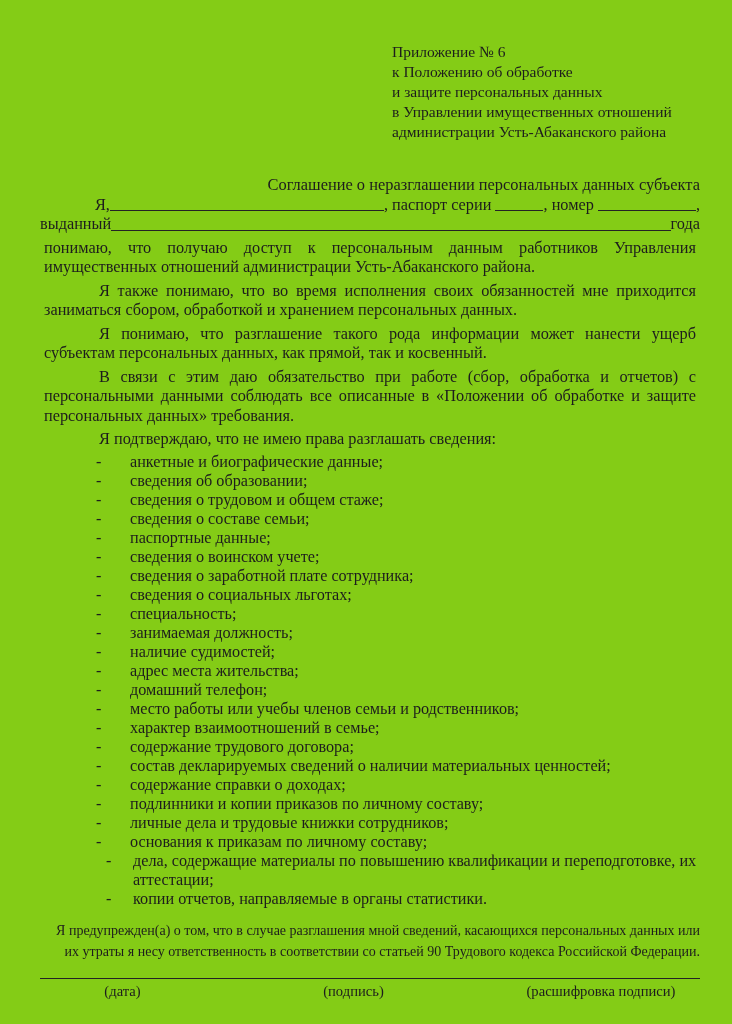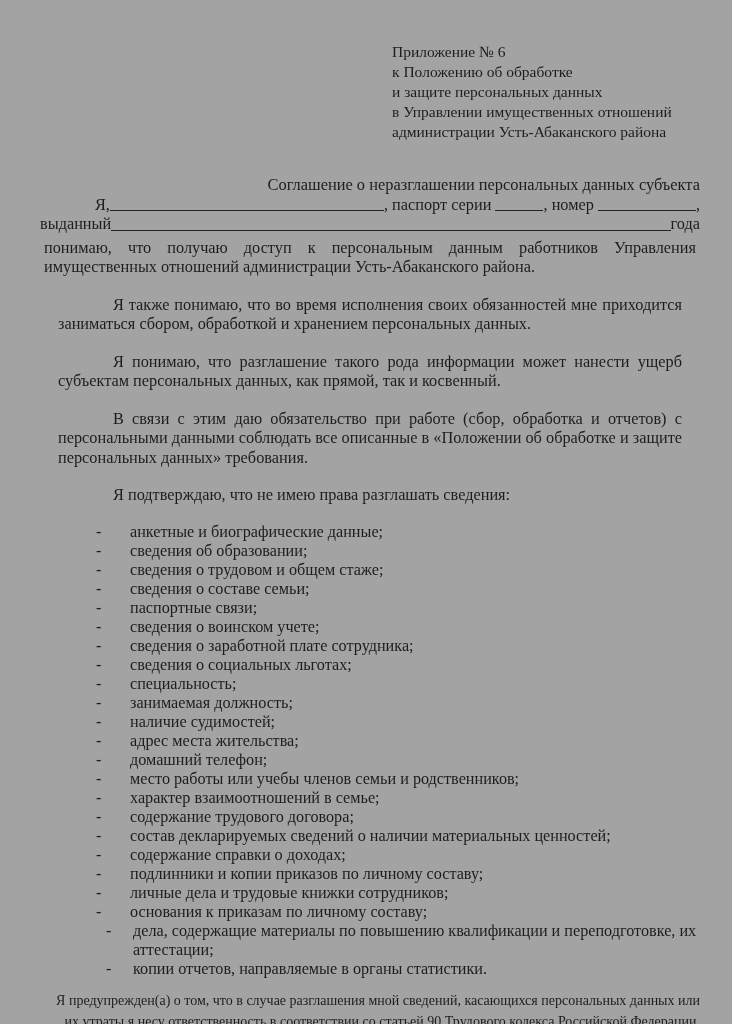--- a/index.html
+++ b/index.html
@@ -1,21 +1,21 @@
 <!DOCTYPE html>
 <html><head>
 <meta charset="utf-8">
 <style>
   html, body { margin: 0; padding: 0; background: #ffffff; }
   .page {
     position: relative;
     width: 732px;
     height: 1024px;
     box-sizing: border-box;
-    background: #a3a3a3;
+    background: #84cc16;
     color: #1d1d1d;
     font-family: "Liberation Serif", serif;
     padding: 42px 32px 20px 40px;
     overflow: hidden;
   }
   
   .header-block {
     margin-left: 352px;
     font-size: 15.5px;
     line-height: 20px;
@@ -35,21 +35,21 @@
   .blank {
     border-bottom: 1.2px solid #242424;
     margin-bottom: 3px;
     flex: 0 0 auto;
   }
   .blank-flex { flex: 1 1 auto; }
   .blank-sm { width: 48px; }
   .blank-md { width: 98px; }
 
   .p-justify { margin: 4px; text-align: justify; }
-  .p-indent  { margin: 18px; text-align: justify; text-indent: 55px; }
+  .p-indent  { margin: 4px; text-align: justify; text-indent: 55px; }
 
   
   .list { margin: 1px 0 0 0; }
   .li { display: flex; line-height: 19px; font-size: 16.2px; }
   .li .dash { flex: 0 0 auto; margin-left: 56px; width: 34px; }
   .li .li-text { flex: 1 1 auto; }
   .li-alt .dash { margin-left: 66px; width: 27px; }
 
   .warning {
     margin-top: 11px;
@@ -129,21 +129,21 @@
     <span class="li-text">сведения о трудовом и общем стаже;</span>
   </div>
 
   <div class="li">
     <span class="dash">-</span>
     <span class="li-text">сведения о составе семьи;</span>
   </div>
 
   <div class="li">
     <span class="dash">-</span>
-    <span class="li-text">паспортные связи;</span>
+    <span class="li-text">паспортные данные;</span>
   </div>
 
   <div class="li">
     <span class="dash">-</span>
     <span class="li-text">сведения о воинском учете;</span>
   </div>
 
   <div class="li">
     <span class="dash">-</span>
     <span class="li-text">сведения о заработной плате сотрудника;</span>

